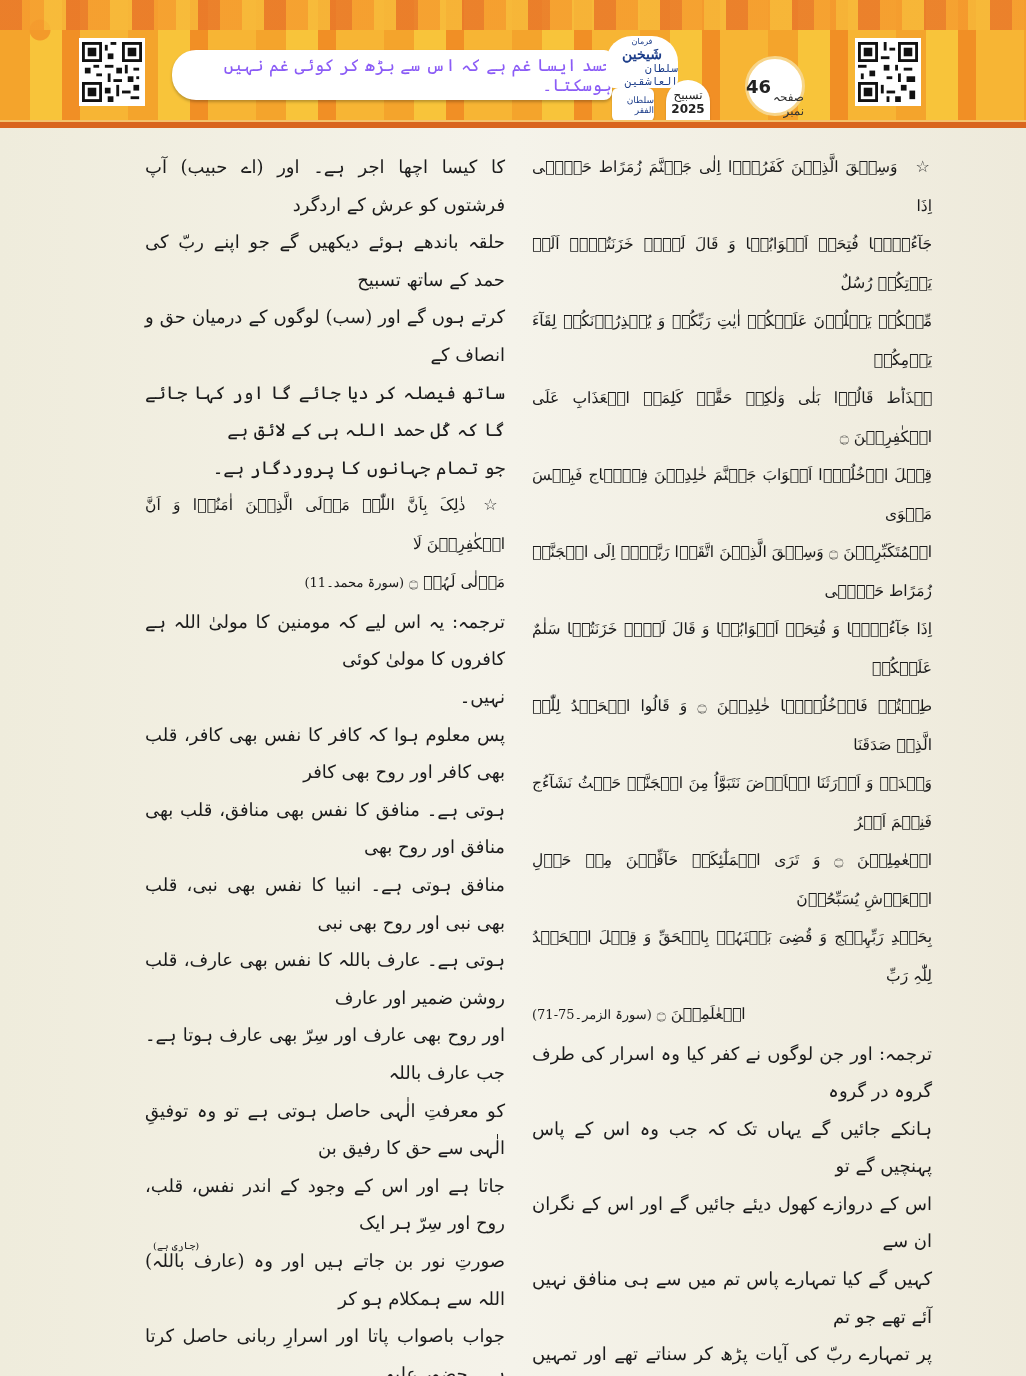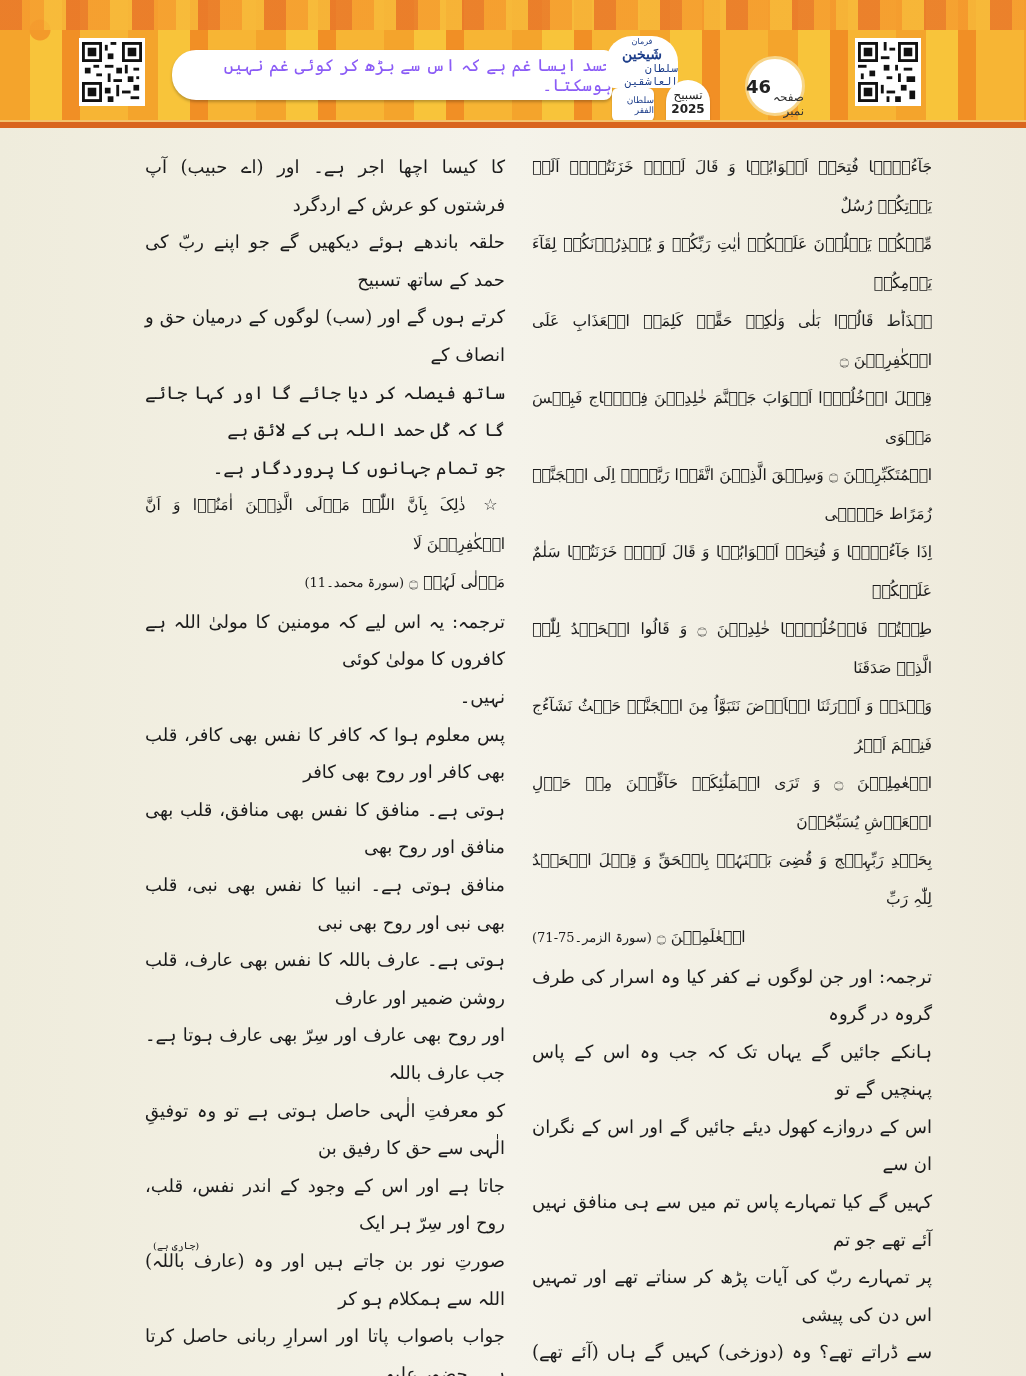--- a/index.html
+++ b/index.html
@@ -145,20 +145,21 @@
           <rect x="18" y="17" width="2" height="3"></rect>
         <rect x="13" y="19" width="2" height="2"></rect>
           <rect x="10" y="19" width="1" height="2"></rect>
           <rect x="1" y="11" width="1" height="2"></rect>
       </g>
     </svg>
   </div>
 </div>
 
 <div class="col col-right">
+  <p class="ayah"><span class="star">☆</span><span>وَسِیۡقَ الَّذِیۡنَ کَفَرُوۡۤا اِلٰی جَہَنَّمَ زُمَرًاط حَتّٰۤی اِذَا</span></p>
   <p class="ayah">جَآءُوۡہَا فُتِحَتۡ اَبۡوَابُہَا وَ قَالَ لَہُمۡ خَزَنَتُہَاۤ اَلَمۡ یَاۡتِکُمۡ رُسُلٌ</p>
   <p class="ayah">مِّنۡکُمۡ یَتۡلُوۡنَ عَلَیۡکُمۡ اٰیٰتِ رَبِّکُمۡ وَ یُنۡذِرُوۡنَکُمۡ لِقَآءَ یَوۡمِکُمۡ</p>
   <p class="ayah">ہٰذَاؕط قَالُوۡا بَلٰی وَلٰکِنۡ حَقَّتۡ کَلِمَۃُ الۡعَذَابِ عَلَی الۡکٰفِرِیۡنَ ۝</p>
   <p class="ayah">قِیۡلَ ادۡخُلُوۡۤا اَبۡوَابَ جَہَنَّمَ خٰلِدِیۡنَ فِیۡہَاج فَبِئۡسَ مَثۡوَی</p>
   <p class="ayah">الۡمُتَکَبِّرِیۡنَ ۝ وَسِیۡقَ الَّذِیۡنَ اتَّقَوۡا رَبَّہُمۡ اِلَی الۡجَنَّۃِ زُمَرًاط حَتّٰۤی</p>
   <p class="ayah">اِذَا جَآءُوۡہَا وَ فُتِحَتۡ اَبۡوَابُہَا وَ قَالَ لَہُمۡ خَزَنَتُہَا سَلٰمٌ عَلَیۡکُمۡ</p>
   <p class="ayah">طِبۡتُمۡ فَادۡخُلُوۡہَا خٰلِدِیۡنَ ۝ وَ قَالُوا الۡحَمۡدُ لِلّٰہِ الَّذِیۡ صَدَقَنَا</p>
   <p class="ayah">وَعۡدَہٗ وَ اَوۡرَثَنَا الۡاَرۡضَ نَتَبَوَّاُ مِنَ الۡجَنَّۃِ حَیۡثُ نَشَآءُج فَنِعۡمَ اَجۡرُ</p>
   <p class="ayah">الۡعٰمِلِیۡنَ ۝ وَ تَرَی الۡمَلٰٓئِکَۃَ حَآفِّیۡنَ مِنۡ حَوۡلِ الۡعَرۡشِ یُسَبِّحُوۡنَ</p>
   <p class="ayah">بِحَمۡدِ رَبِّہِمۡج وَ قُضِیَ بَیۡنَہُمۡ بِالۡحَقِّ وَ قِیۡلَ الۡحَمۡدُ لِلّٰہِ رَبِّ</p>

